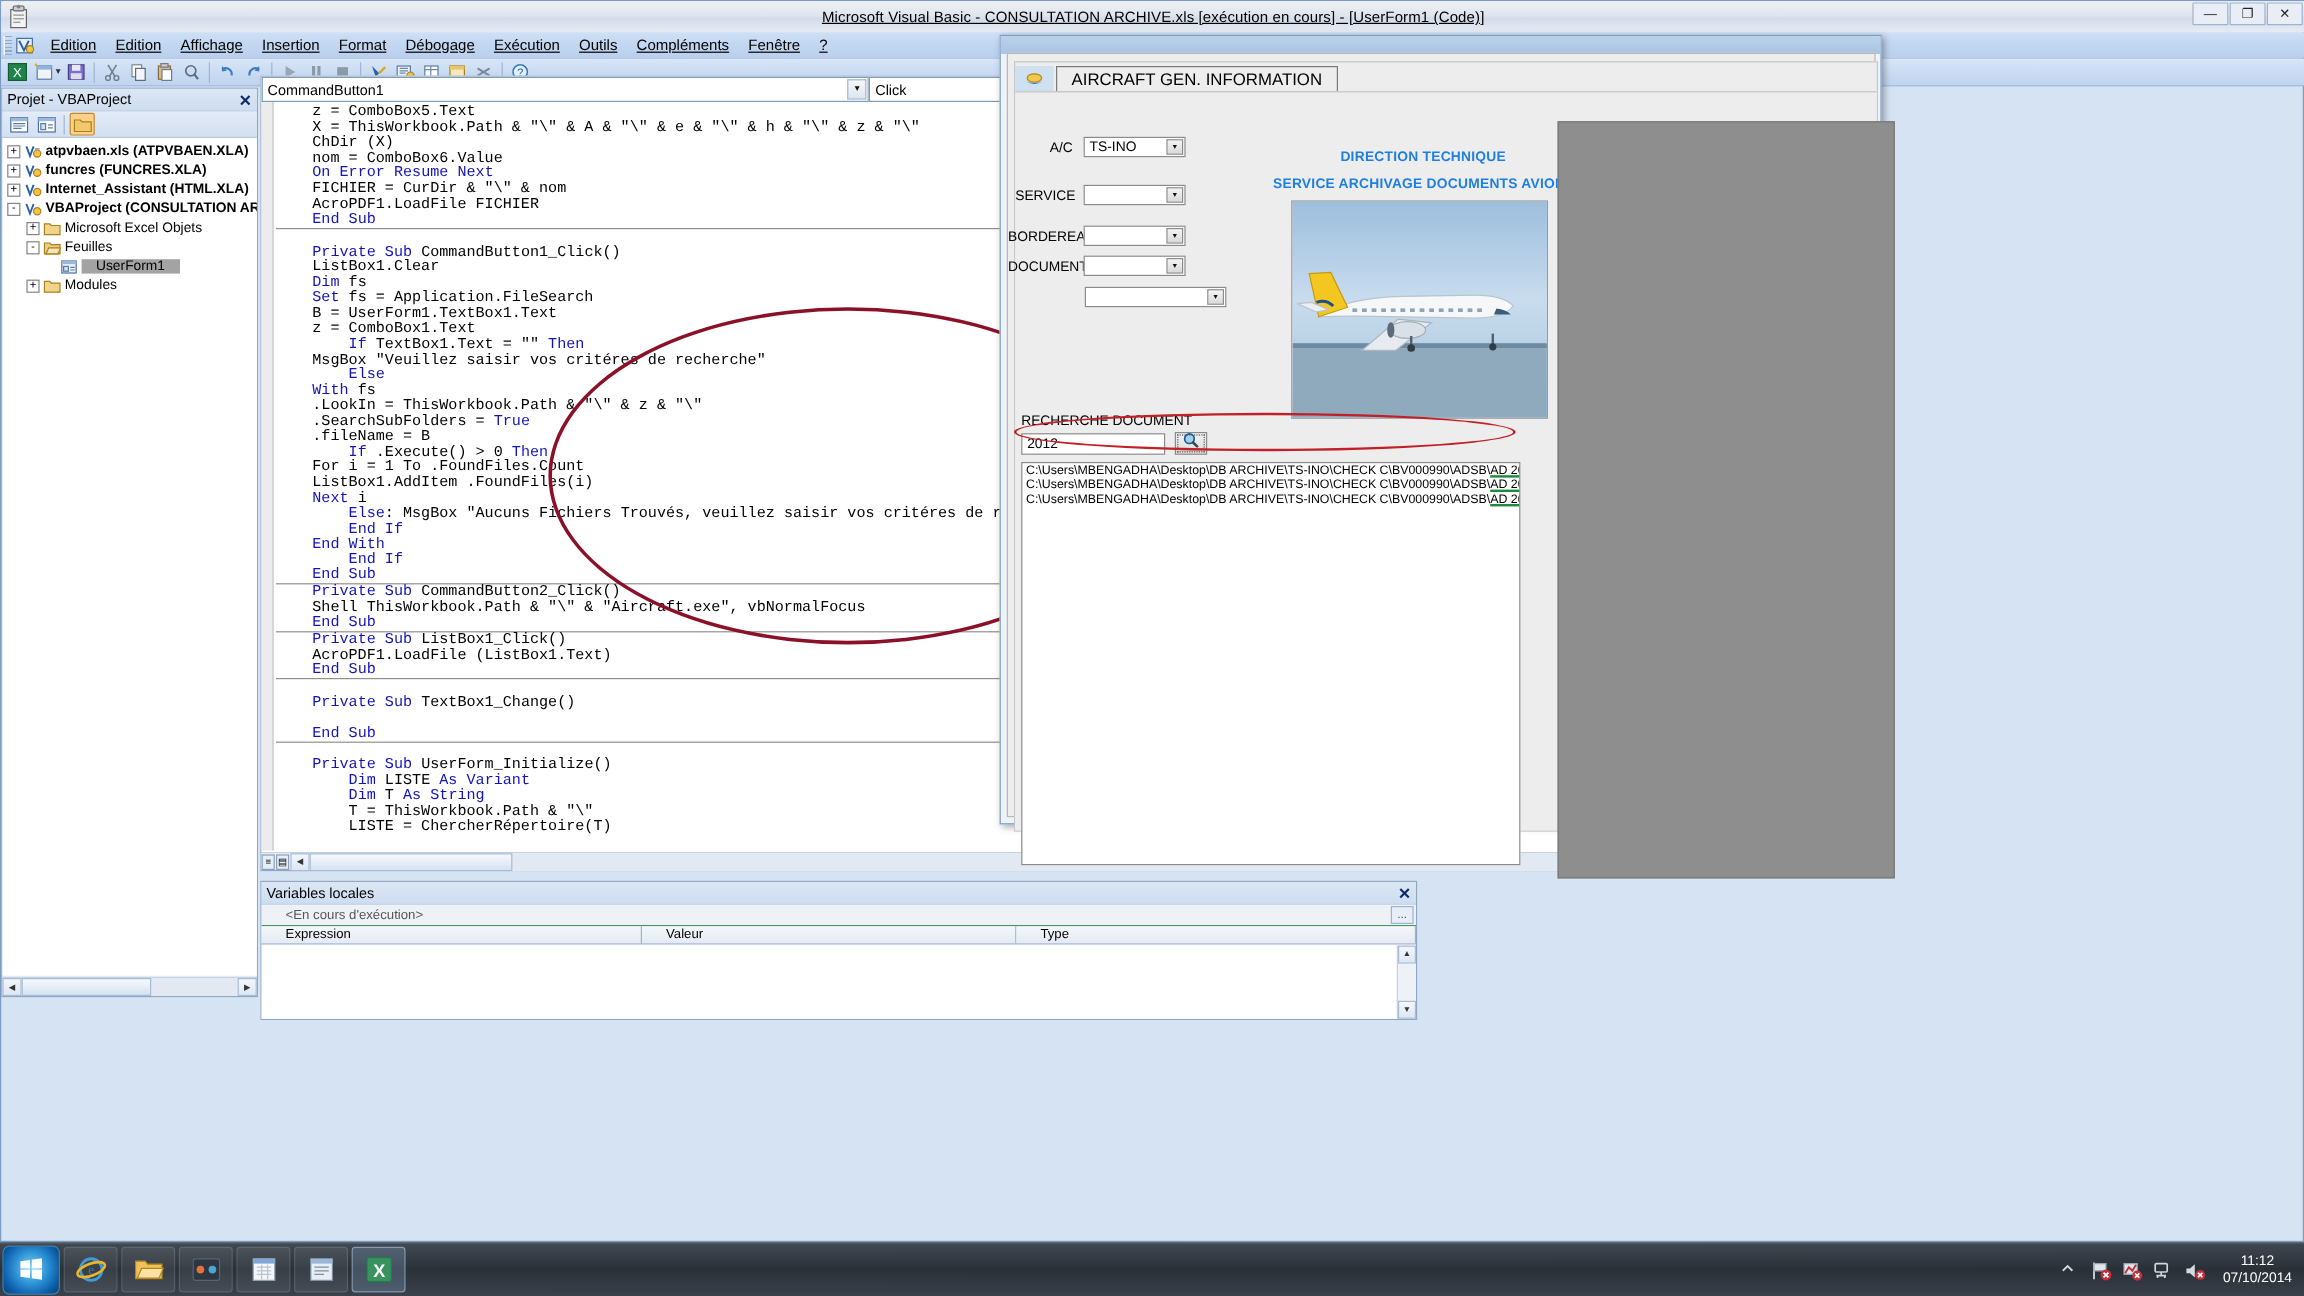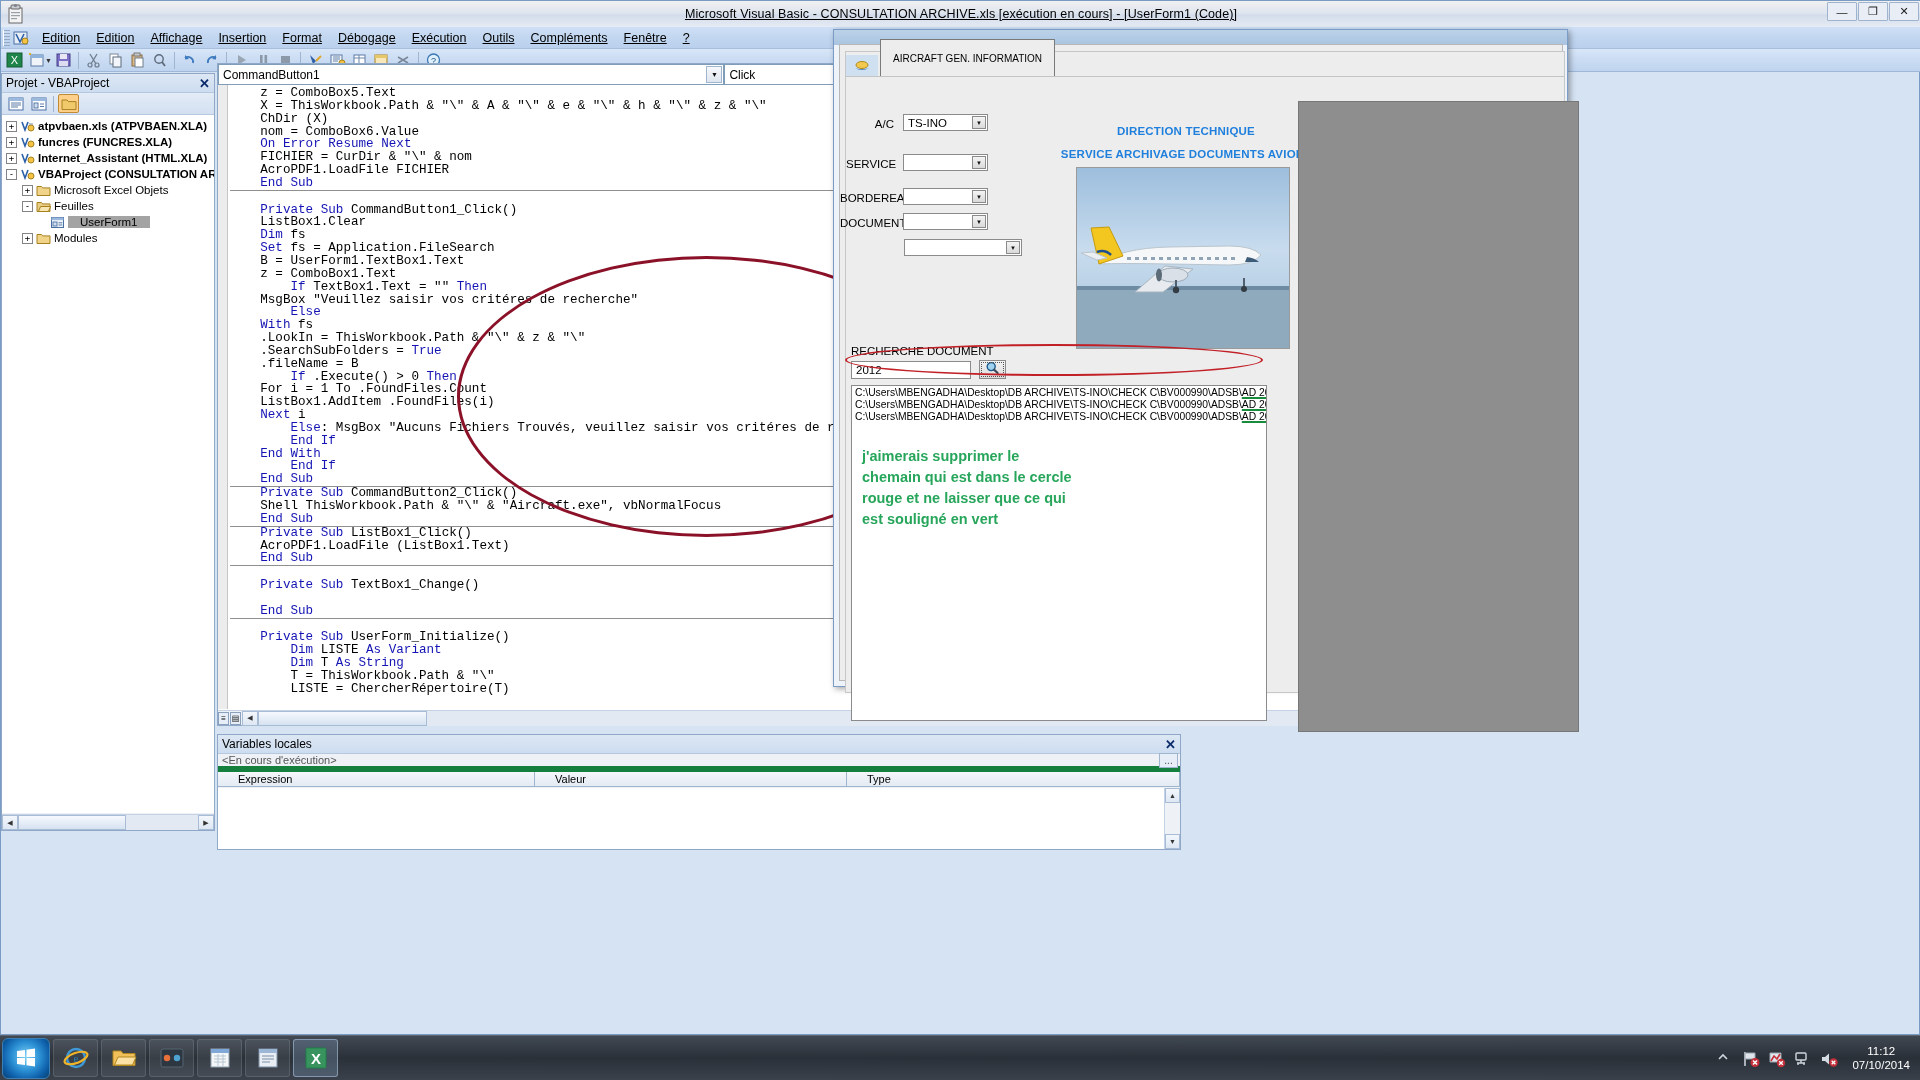--- a/index.html
+++ b/index.html
@@ -171,22 +171,22 @@
     background:#eef2f7; border:1px solid #8fa8c8;
   }
   #locals-header {
     height:19px; background:linear-gradient(180deg,#dde7f4,#cdddf0);
     display:flex; align-items:center; padding:0 2px 0 4px;
     font-size:12px; border-bottom:1px solid #b5c8e0;
   }
   #locals-header .close-x { margin-left:auto; font-size:13px; color:#0a2a6b; font-weight:bold;
     width:15px; height:15px; display:flex; align-items:center; justify-content:center; }
   #locals-ctx {
-    height:18px; background:#eef2f7; border-bottom:6px solid #15803d;
-    display:flex; align-items:center; font-size:11px; color:#555; padding-left:4px;
+    height:18px; background:#eef2f7; border-bottom:1px solid #15803d;
+    display:flex; align-items:center; font-size:11px; color:#555; padding-left:20px;
   }
   #locals-ctx .dots { margin-left:auto; border:1px solid #9fb4cd; background:#e7eef7;
     width:19px; height:15px; text-align:center; font-size:10px; line-height:13px; margin-right:2px; }
   #locals-cols {
     height:15px; display:flex; border-bottom:1px solid #9fb4cd; background:#eef2f7;
   }
   .lcol { font-size:11px; border-right:1px solid #9fb4cd; padding-left:20px; display:flex; align-items:center;
     background:linear-gradient(180deg,#f4f7fb,#e4ebf4); }
   #locals-grid { position:absolute; left:0; top:53px; right:0; bottom:0; background:#fff;
     border-top:1px solid #fff; }
@@ -212,22 +212,22 @@
     background:#ededed;
     border:1px solid #b7b7b7;
   }
   #uf-tabstrip {
     position:absolute; left:5px; top:6px; width:720px; height:642px;
     background:#ededed; border:1px solid #c7c7c7;
   }
   #uf-tab-row { position:absolute; left:0; top:0; height:25px; display:flex; align-items:flex-end; }
   #uf-tab-icon { width:32px; height:22px; background:#cfe0f0; display:flex; align-items:center; justify-content:center; }
   #uf-tab {
-    height:38px; padding:0 12px; background:#ededed; border:1px solid #7a7a7a;
-    display:flex; align-items:center; font-size:10px; color:#000; margin-left:2px;
+    height:22px; padding:0 12px; background:#ededed; border:1px solid #7a7a7a;
+    display:flex; align-items:center; font-size:14px; color:#000; margin-left:2px;
   }
   #uf-inner {
     position:absolute; left:0; top:24px; right:0; bottom:0; background:#ededed;
     border-top:1px solid #c4c4c4;
   }
   .uf-label { position:absolute; font-size:11.5px; color:#000; text-align:right; }
   .uf-combo {
     position:absolute; height:17px; background:#fff; border:1px solid #8b8b8b;
     display:flex; align-items:center; font-size:11.5px; padding-left:4px; color:#000;
   }
@@ -759,21 +759,20 @@
         <div id="uf-listbox">
           <div class="lb-item">
             <span>C:\Users\MBENGADHA\Desktop\DB ARCHIVE\TS-INO\CHECK C\BV000990\ADSB\<span class="lb-underline">AD 2012-0032.pdf</span></span>
           </div>
           <div class="lb-item">
             <span>C:\Users\MBENGADHA\Desktop\DB ARCHIVE\TS-INO\CHECK C\BV000990\ADSB\<span class="lb-underline">AD 2012-0118 R00-01.</span></span>
           </div>
           <div class="lb-item">
             <span>C:\Users\MBENGADHA\Desktop\DB ARCHIVE\TS-INO\CHECK C\BV000990\ADSB\<span class="lb-underline">AD 2012-0118 R00-02.</span></span>
           </div>
-          <div id="uf-green-note">j'aimerais supprimer le chemain qui est dans le cercle rouge et ne laisser que ce qui est souligné en vert</div>
         </div>
 
         <div id="uf-pdfpane"></div>
       </div>
     </div>
   </div>
 </div>
 
 <div id="lb-ellipse"></div>
 

